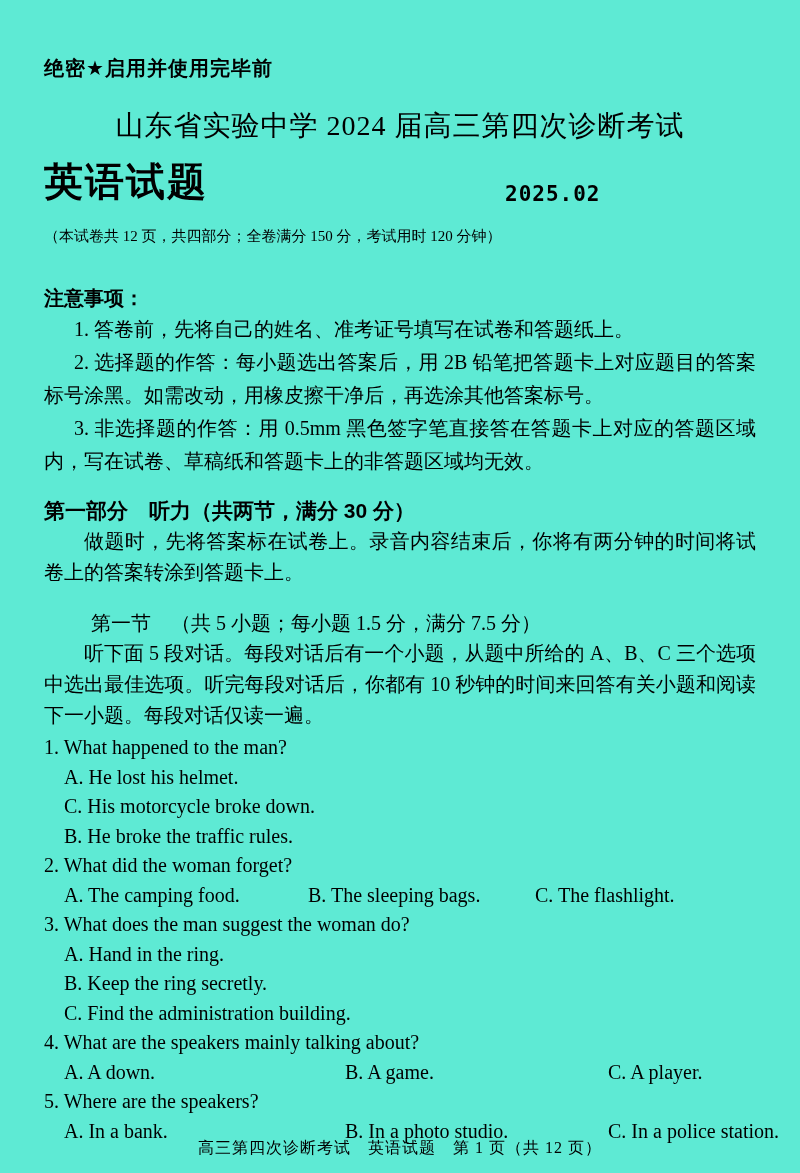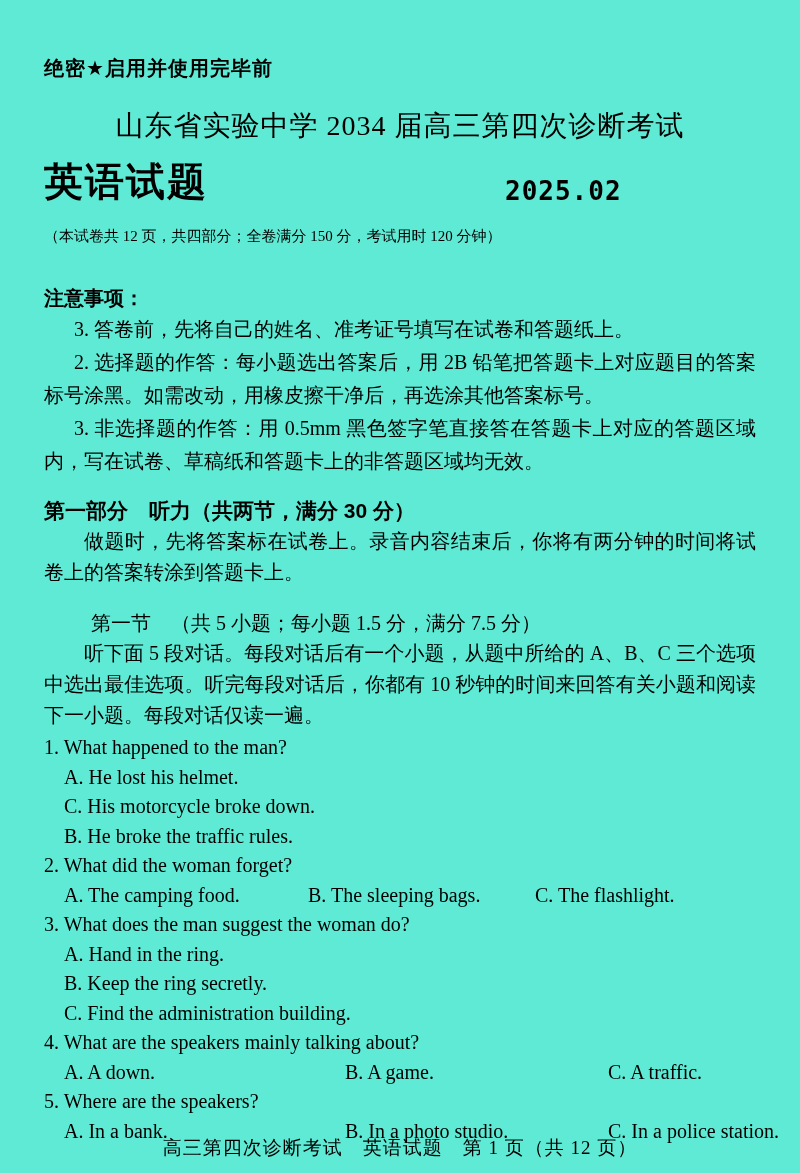--- a/index.html
+++ b/index.html
@@ -43,21 +43,21 @@
     font-size:39px;
     line-height:62px;
     letter-spacing:2px;
   }
   .date{
     position:absolute;
     left:461px;
     bottom:7px;
     font-family:"DejaVu Sans Mono","Liberation Mono",monospace;
     font-weight:bold;
-    font-size:26px;
+    font-size:21px;
     letter-spacing:1px;
   }
   .paper-info{
     margin-top:8px;
     font-size:15px;
     line-height:30px;
   }
   .notes-heading{
     margin-top:32px;
     font-family:Liberation Sans, sans-serif;
@@ -102,43 +102,43 @@
   .opt-row .c{display:inline-block;}
   .row2 .c1{width:244px;}
   .row2 .c2{width:227px;}
   .row3 .c1{width:281px;}
   .row3 .c2{width:263px;}
   .footer{
     position:absolute;
     left:0;right:0;
     bottom:14px;
     text-align:center;
-    font-size:19px;
+    font-size:16px;
     line-height:22px;
     letter-spacing:1px;
   }
 </style>
 </head>
 <body>
 
 <div class="page">
 
   <div class="classification">绝密★启用并使用完毕前</div>
 
-  <div class="title">山东省实验中学 2034 届高三第四次诊断考试</div>
+  <div class="title">山东省实验中学 2024 届高三第四次诊断考试</div>
 
   <div class="subject-row">
     <span class="subject">英语试题</span>
     <span class="date">2025.02</span>
   </div>
 
   <div class="paper-info">（本试卷共 12 页，共四部分；全卷满分 150 分，考试用时 120 分钟）</div>
 
   <div class="notes-heading">注意事项：</div>
-  <div class="note-item">3. 答卷前，先将自己的姓名、准考证号填写在试卷和答题纸上。</div>
+  <div class="note-item">1. 答卷前，先将自己的姓名、准考证号填写在试卷和答题纸上。</div>
   <div class="note-item">2. 选择题的作答：每小题选出答案后，用 2B 铅笔把答题卡上对应题目的答案标号涂黑。如需改动，用橡皮擦干净后，再选涂其他答案标号。</div>
   <div class="note-item">3. 非选择题的作答：用 0.5mm 黑色签字笔直接答在答题卡上对应的答题区域内，写在试卷、草稿纸和答题卡上的非答题区域均无效。</div>
 
   <div class="part-heading">第一部分　听力（共两节，满分 30 分）</div>
   <div class="intro">做题时，先将答案标在试卷上。录音内容结束后，你将有两分钟的时间将试卷上的答案转涂到答题卡上。</div>
 
   <div class="sec-heading">第一节　（共 5 小题；每小题 1.5 分，满分 7.5 分）</div>
   <div class="intro">听下面 5 段对话。每段对话后有一个小题，从题中所给的 A、B、C 三个选项中选出最佳选项。听完每段对话后，你都有 10 秒钟的时间来回答有关小题和阅读下一小题。每段对话仅读一遍。</div>
 
   <div class="questions">
@@ -160,21 +160,21 @@
     <div class="q">
       <div class="q-line"><span class="q-num">3.</span> <span>What does the man suggest the woman do?</span></div>
       <div class="opt">A. Hand in the ring.</div>
       <div class="opt">B. Keep the ring secretly.</div>
       <div class="opt">C. Find the administration building.</div>
     </div>
 
     <div class="q">
       <div class="q-line"><span class="q-num">4.</span> <span>What are the speakers mainly talking about?</span></div>
       <div class="opt-row row3">
-        <span class="c c1">A. A down.</span><span class="c c2">B. A game.</span><span class="c c3">C. A traffic.</span>
+        <span class="c c1">A. A down.</span><span class="c c2">B. A game.</span><span class="c c3">C. A player.</span>
       </div>
     </div>
 
     <div class="q">
       <div class="q-line"><span class="q-num">5.</span> <span>Where are the speakers?</span></div>
       <div class="opt-row row3">
         <span class="c c1">A. In a bank.</span><span class="c c2">B. In a photo studio.</span><span class="c c3">C. In a police station.</span>
       </div>
     </div>
 

